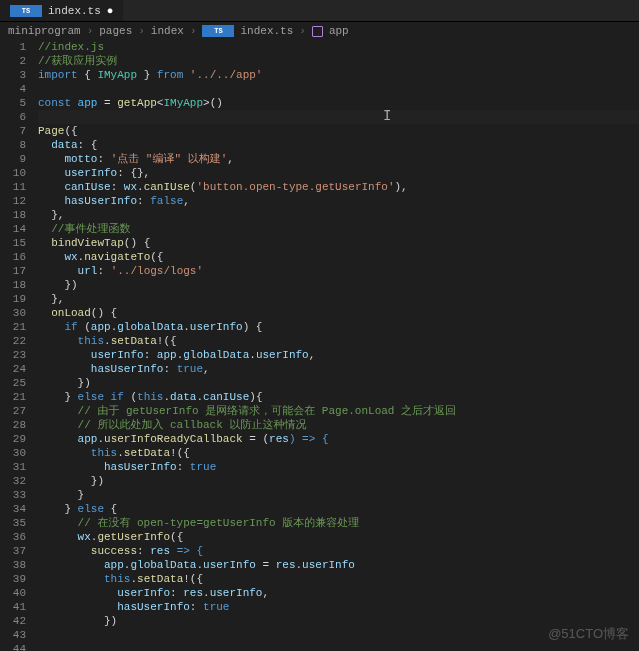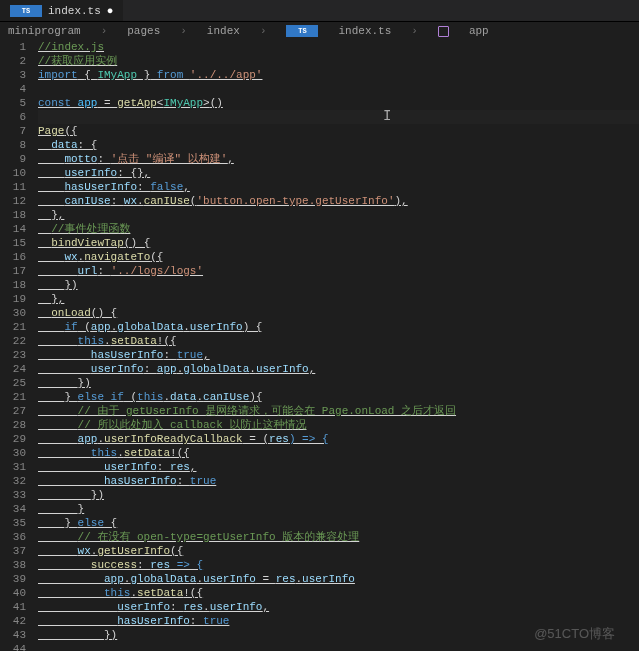--- a/index.html
+++ b/index.html
@@ -39,21 +39,21 @@
       align-items: center;
       justify-content: center;
     }
     .dirty-dot { color: #fff; }
     .breadcrumb {
       display: flex;
       align-items: center;
       padding: 3px 8px;
       font-size: 11px;
       color: #a0a0a0;
-      gap: 20px;
+      gap: 6px;
       background: #1e1e1e;
     }
     .breadcrumb .chev { color: #666; }
     .symbol-icon {
       width: 11px; height: 11px;
       border: 1px solid #b180d7;
       border-radius: 1px;
     }
     .editor {
       display: flex;
@@ -65,36 +65,35 @@
       padding-right: 12px;
       color: #858585;
       font-size: 11px;
       user-select: none;
     }
     .gutter div { height: 14px; line-height: 14px; }
     .code {
       flex: 1;
       font-size: 11px;
       line-height: 14px;
-      text-decoration: underline;
     }
     .code .line { height: 14px; white-space: pre; position: relative; }
     .cursor-line {
       background: rgba(255,255,255,0.02);
     }
     .cursor-caret {
       position: absolute;
       left: 345px;
       top: -1px;
       color: #aaa;
       font-size: 14px;
     }
     .watermark {
       position: absolute;
-      right: 24px;
+      right: 10px;
       bottom: 8px;
       color: rgba(255,255,255,0.25);
       font-size: 13px;
       font-family: Arial, sans-serif;
     }
     
     .c-comment { color: #6a9955; }
     .c-keyword { color: #569cd6; }
     .c-string { color: #ce9178; }
     .c-func { color: #dcdcaa; }
@@ -180,41 +179,40 @@
     <div class="line"><span class="c-comment">//index.js</span></div>
     <div class="line"><span class="c-comment">//获取应用实例</span></div>
     <div class="line"><span class="c-keyword">import</span> <span>{ </span><span class="c-type">IMyApp</span><span> }</span><span class="c-keyword"> from </span><span class="c-string">'../../app'</span></div>
     <div class="line"></div>
     <div class="line"><span class="c-keyword">const</span><span class="c-const"> app</span><span> = </span><span class="c-func">getApp</span><span>&lt;</span><span class="c-type">IMyApp</span><span>&gt;</span><span>()</span></div>
     <div class="line cursor-line"><span class="cursor-caret">I</span></div>
     <div class="line"><span class="c-func">Page</span><span>({</span></div>
     <div class="line">  <span class="c-prop">data</span><span>: {</span></div>
     <div class="line">    <span class="c-prop">motto</span><span>: </span><span class="c-string">'点击 "编译" 以构建'</span><span>,</span></div>
     <div class="line">    <span class="c-prop">userInfo</span><span>: {},</span></div>
+    <div class="line">    <span class="c-prop">canIUse</span><span>: </span><span class="c-prop">wx</span><span>.</span><span class="c-func">canIUse</span><span>(</span><span class="c-string">'button.open-type.getUserInfo'</span><span>),</span></div>
     <div class="line">    <span class="c-prop">hasUserInfo</span><span>: </span><span class="c-bool">false</span><span>,</span></div>
-    <div class="line">    <span class="c-prop">canIUse</span><span>: </span><span class="c-prop">wx</span><span>.</span><span class="c-func">canIUse</span><span>(</span><span class="c-string">'button.open-type.getUserInfo'</span><span>),</span></div>
     <div class="line">  <span>},</span></div>
     <div class="line">  <span class="c-comment">//事件处理函数</span></div>
     <div class="line">  <span class="c-func">bindViewTap</span><span>() {</span></div>
     <div class="line">    <span class="c-prop">wx</span><span>.</span><span class="c-func">navigateTo</span><span>({</span></div>
     <div class="line">      <span class="c-prop">url</span><span>: </span><span class="c-string">'../logs/logs'</span></div>
     <div class="line">    <span>})</span></div>
     <div class="line">  <span>},</span></div>
     <div class="line">  <span class="c-func">onLoad</span><span>() {</span></div>
     <div class="line">    <span class="c-keyword">if</span><span> (</span><span class="c-prop">app</span><span>.</span><span class="c-prop">globalData</span><span>.</span><span class="c-prop">userInfo</span><span>) {</span></div>
     <div class="line">      <span class="c-this">this</span><span>.</span><span class="c-func">setData</span><span>!({</span></div>
+    <div class="line">        <span class="c-prop">userInfo</span><span>: </span><span class="c-prop">app</span><span>.</span><span class="c-prop">globalData</span><span>.</span><span class="c-prop">userInfo</span><span>,</span></div>
     <div class="line">        <span class="c-prop">hasUserInfo</span><span>: </span><span class="c-bool">true</span><span>,</span></div>
-    <div class="line">        <span class="c-prop">userInfo</span><span>: </span><span class="c-prop">app</span><span>.</span><span class="c-prop">globalData</span><span>.</span><span class="c-prop">userInfo</span><span>,</span></div>
     <div class="line">      <span>})</span></div>
     <div class="line">    <span>} </span><span class="c-keyword">else if</span><span> (</span><span class="c-this">this</span><span>.</span><span class="c-prop">data</span><span>.</span><span class="c-prop">canIUse</span><span>){</span></div>
     <div class="line">      <span class="c-comment">// 由于 getUserInfo 是网络请求，可能会在 Page.onLoad 之后才返回</span></div>
     <div class="line">      <span class="c-comment">// 所以此处加入 callback 以防止这种情况</span></div>
     <div class="line">      <span class="c-prop">app</span><span>.</span><span class="c-func">userInfoReadyCallback</span><span> = (</span><span class="c-prop">res</span><span class="c-keyword">) =&gt; {</span></div>
     <div class="line">        <span class="c-this">this</span><span>.</span><span class="c-func">setData</span><span>!({</span></div>
-    <div class="line">          <span class="c-prop">userInfo</span><span>: </span><span class="c-prop">res</span><span>,</span></div>
     <div class="line">          <span class="c-prop">hasUserInfo</span><span>: </span><span class="c-bool">true</span></div>
     <div class="line">        <span>})</span></div>
     <div class="line">      <span>}</span></div>
     <div class="line">    <span>} </span><span class="c-keyword">else</span><span> {</span></div>
     <div class="line">      <span class="c-comment">// 在没有 open-type=getUserInfo 版本的兼容处理</span></div>
     <div class="line">      <span class="c-prop">wx</span><span>.</span><span class="c-func">getUserInfo</span><span>({</span></div>
     <div class="line">        <span class="c-func">success</span><span>: </span><span class="c-prop">res</span><span class="c-keyword"> =&gt; {</span></div>
     <div class="line">          <span class="c-prop">app</span><span>.</span><span class="c-prop">globalData</span><span>.</span><span class="c-prop">userInfo</span><span> = </span><span class="c-prop">res</span><span>.</span><span class="c-prop">userInfo</span></div>
     <div class="line">          <span class="c-this">this</span><span>.</span><span class="c-func">setData</span><span>!({</span></div>
     <div class="line">            <span class="c-prop">userInfo</span><span>: </span><span class="c-prop">res</span><span>.</span><span class="c-prop">userInfo</span><span>,</span></div>

